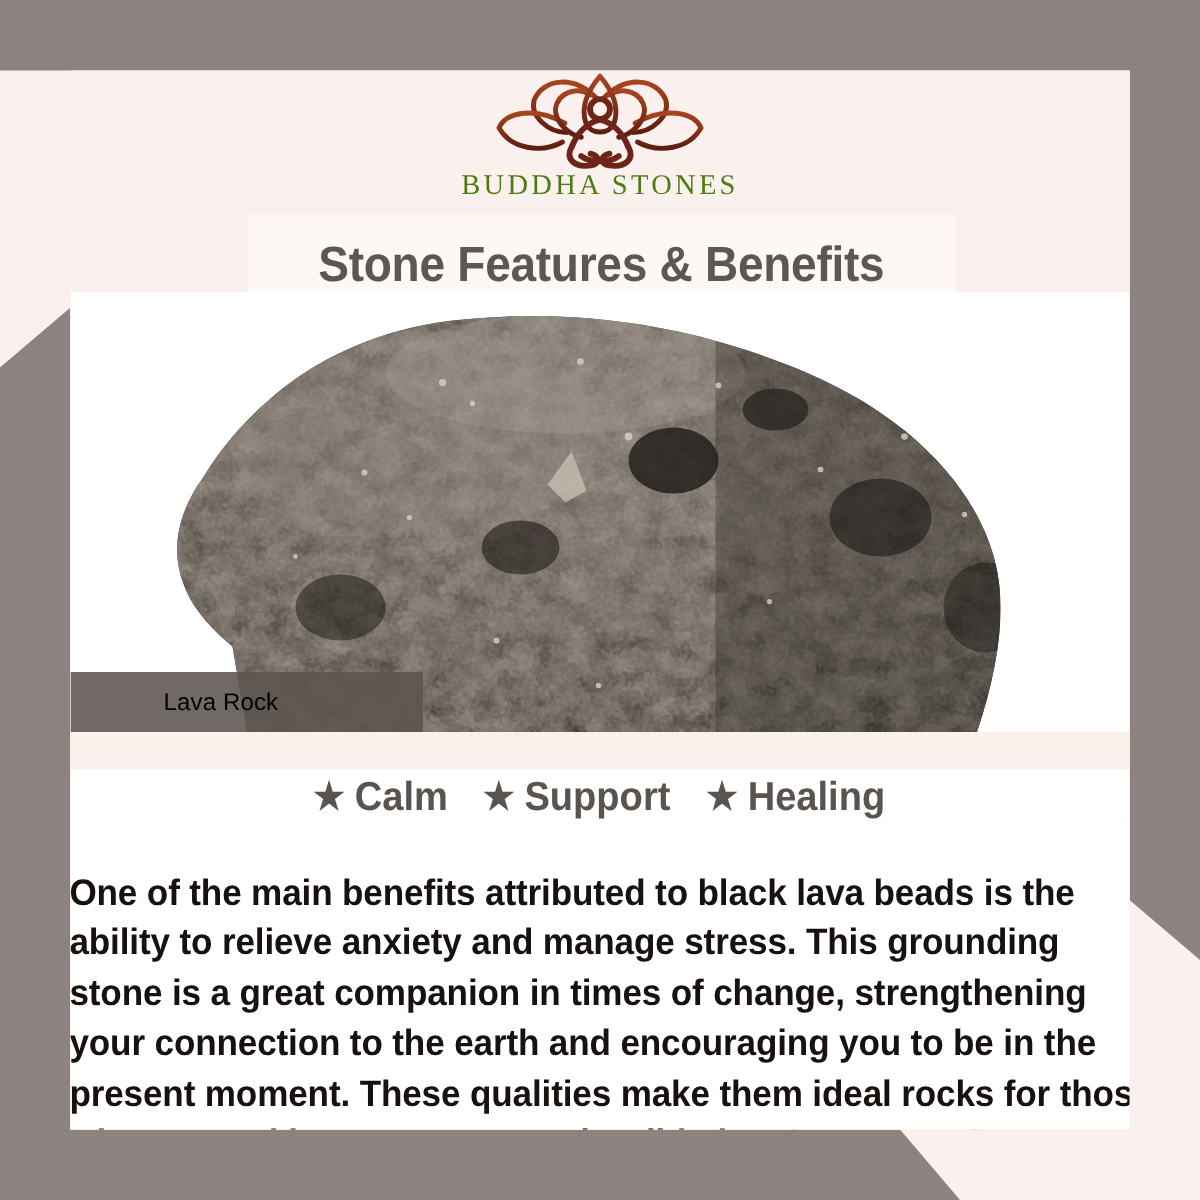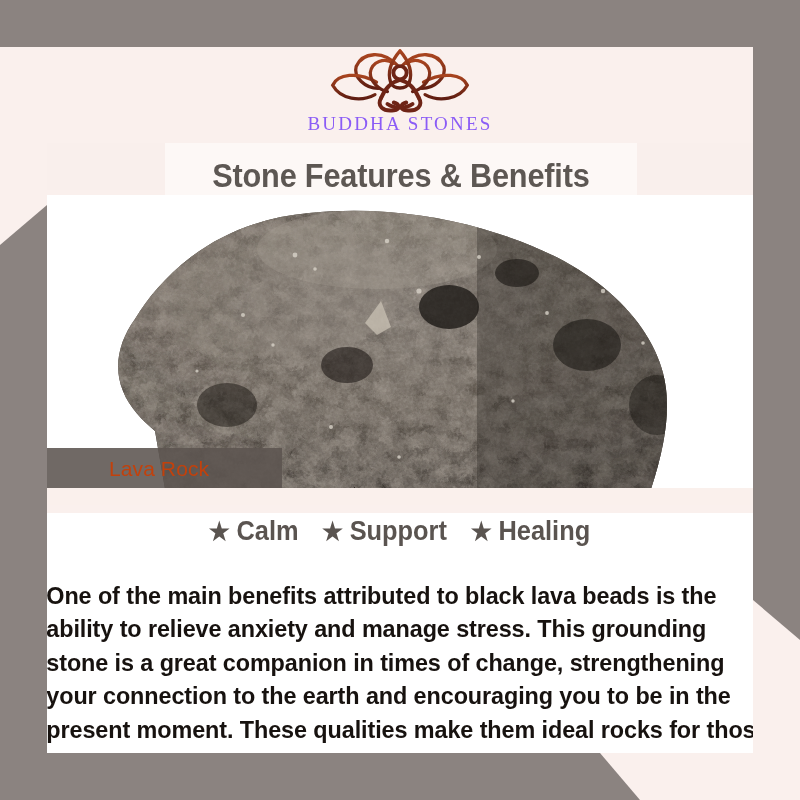--- a/index.html
+++ b/index.html
@@ -45,21 +45,21 @@
   
   .logo-wrap{
     position:absolute;left:0;top:0;width:706px;height:96px;
     display:flex;flex-direction:column;align-items:center;justify-content:flex-start;
   }
   .lotus{
     width:160px;height:72px;display:block;margin-top:-4px;
   }
   .brand{
     font-family:"Liberation Serif", serif;
-    font-size:19px;letter-spacing:2.2px;color:#8b5cf6;
+    font-size:19px;letter-spacing:2.2px;color:#4d7c0f;
     margin-top:-2px;
   }
 
   
   .title-band{
     position:absolute;left:0;top:96px;width:706px;height:47px;
     background:#f9efec;
   }
   .title-box{
     position:absolute;left:118px;top:96px;width:472px;height:52px;
@@ -80,21 +80,21 @@
   }
   .photo svg{display:block;width:706px;height:294px;}
 
   .photo-caption{
     position:absolute;left:0;top:401px;
     width:235px;height:41px;
     background:rgba(92,84,80,.88);
     display:flex;align-items:center;
   }
   .photo-caption span{
-    color:#c2410c;font-size:21px;margin-left:62px;letter-spacing:.1px;
+    color:#000000;font-size:16px;margin-left:62px;letter-spacing:.1px;
   }
 
   
   .separator{
     position:absolute;left:0;top:441px;width:706px;height:17px;
     background:#faf0ec;
   }
 
   
   .keywords{

